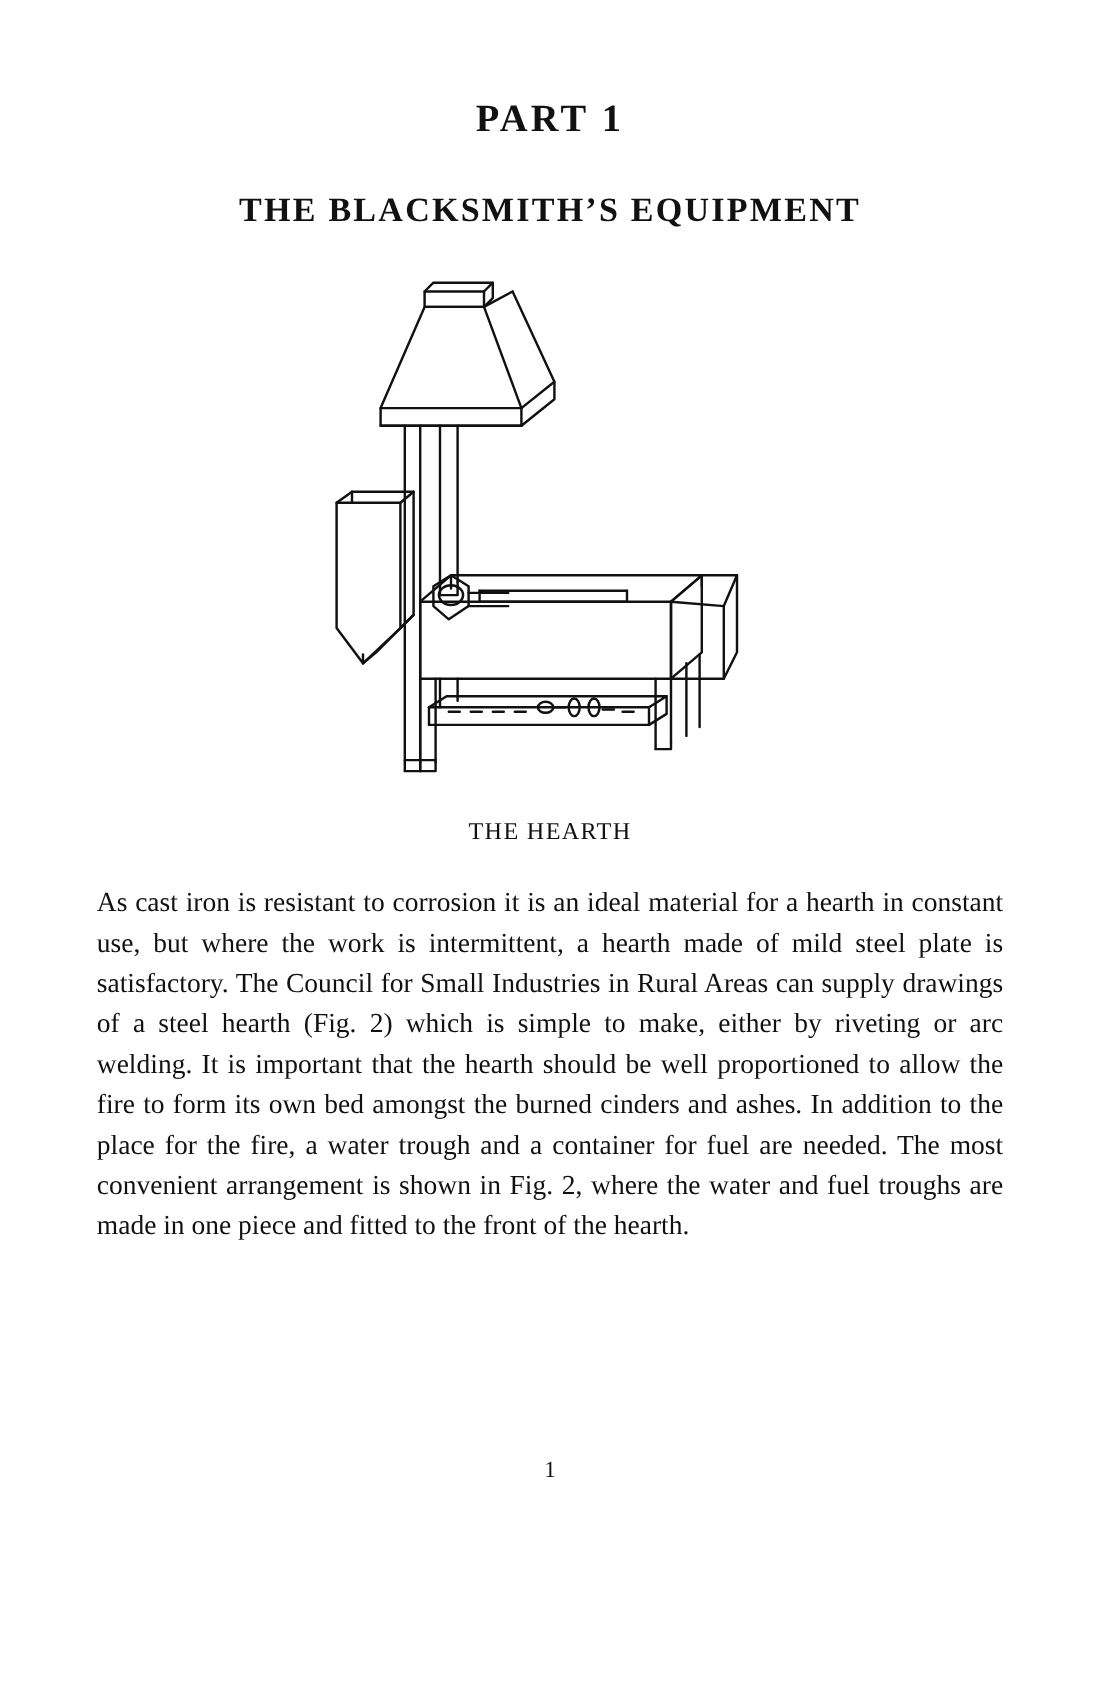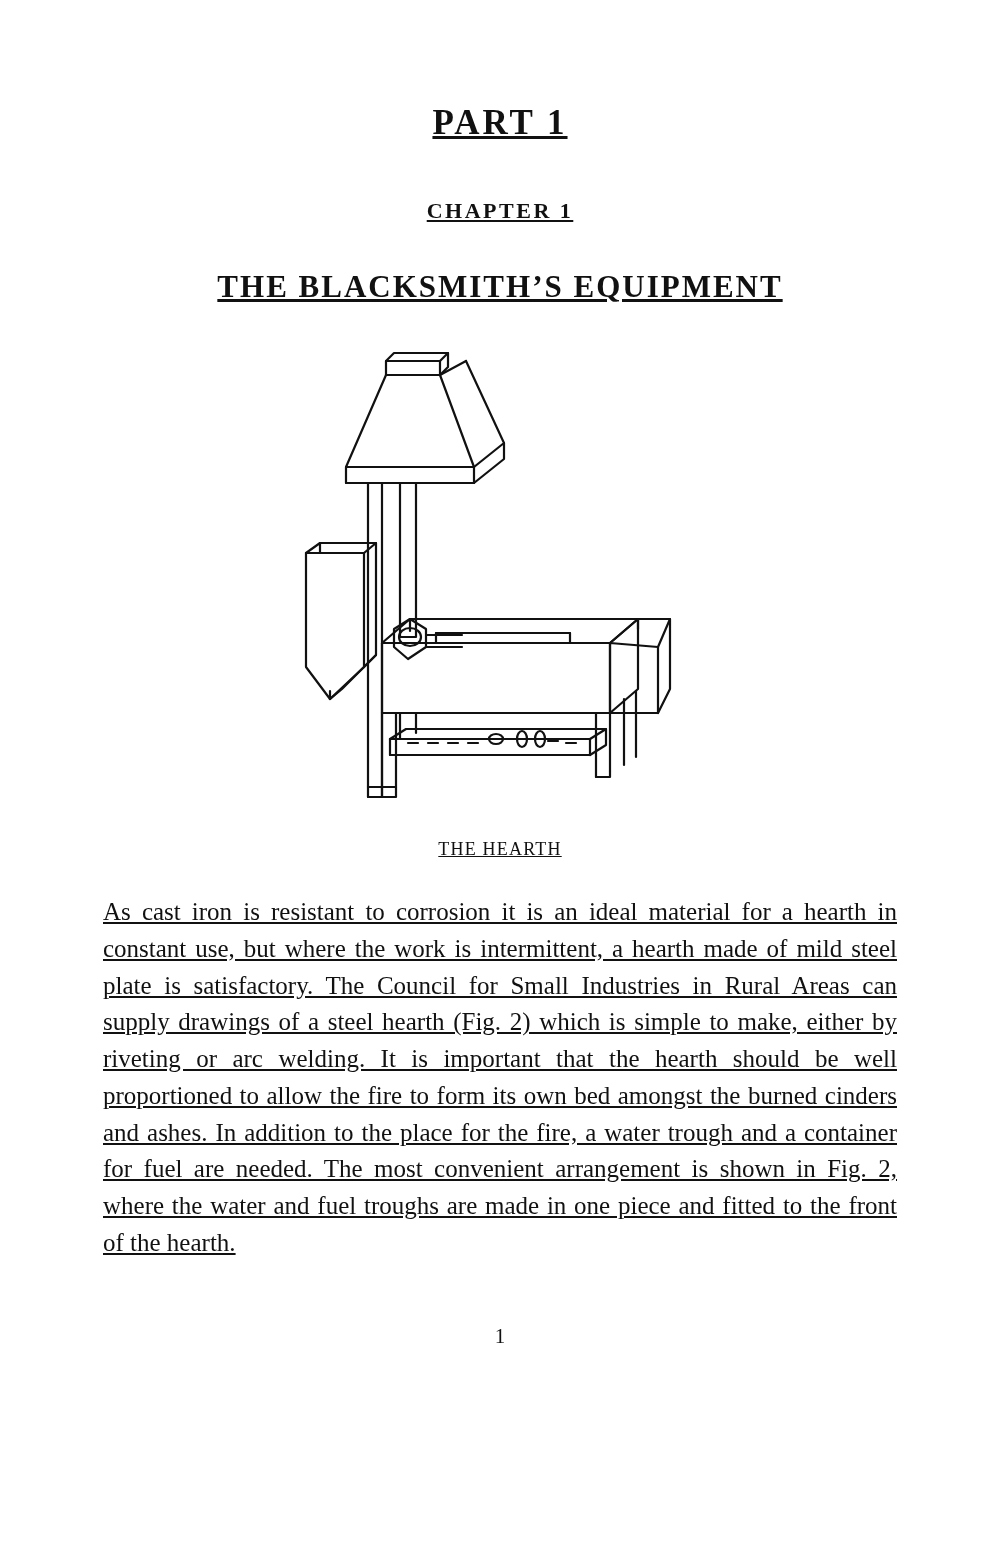--- a/index.html
+++ b/index.html
@@ -11,22 +11,21 @@
     width: 1000px;
     height: 1545px;
     position: relative;
     font-family: "Liberation Serif", serif;
     color: #111111;
     overflow: hidden;
   }
   .page {
     position: absolute;
     inset: 0;
-    padding: 15px;
-    text-decoration: underline;
+    padding: 0;
   }
 
   
   .part-title {
     text-align: center;
     font-size: 35px;
     font-weight: bold;
     letter-spacing: 3px;
     margin: 0;
     padding-top: 88px;
@@ -76,21 +75,21 @@
     width: 100%;
     display: flex;
     justify-content: center;
   }
   .fig-caption {
     font-style: italic;
     font-size: 19px;
     margin-top: 6px;
   }
   .fig-title {
-    font-size: 18px;
+    font-size: 22px;
     letter-spacing: 1.2px;
     margin-top: 22px;
   }
 
   .text-block {
     margin-top: 34px;
   }
 
   .page-number {
     position: absolute;
@@ -101,21 +100,20 @@
     font-size: 21px;
   }
 </style>
 </head>
 <body>
 
 <div class="page">
 
   <h1 class="part-title">PART 1</h1>
 
-  <h2 class="chapter-title">CHAPTER 1</h2>
 
   <h3 class="chapter-heading">THE BLACKSMITH’S EQUIPMENT</h3>
 
 
   <div class="figure-block">
     <div class="figure-svg-wrap">
       <svg width="420" height="470" viewBox="0 0 420 470" xmlns="http://www.w3.org/2000/svg">
         <g fill="none" stroke="#111111" stroke-width="2.2" stroke-linejoin="round" stroke-linecap="round">
 
           <path d="M96 14 L150 14 L150 28 L96 28 Z"></path>

